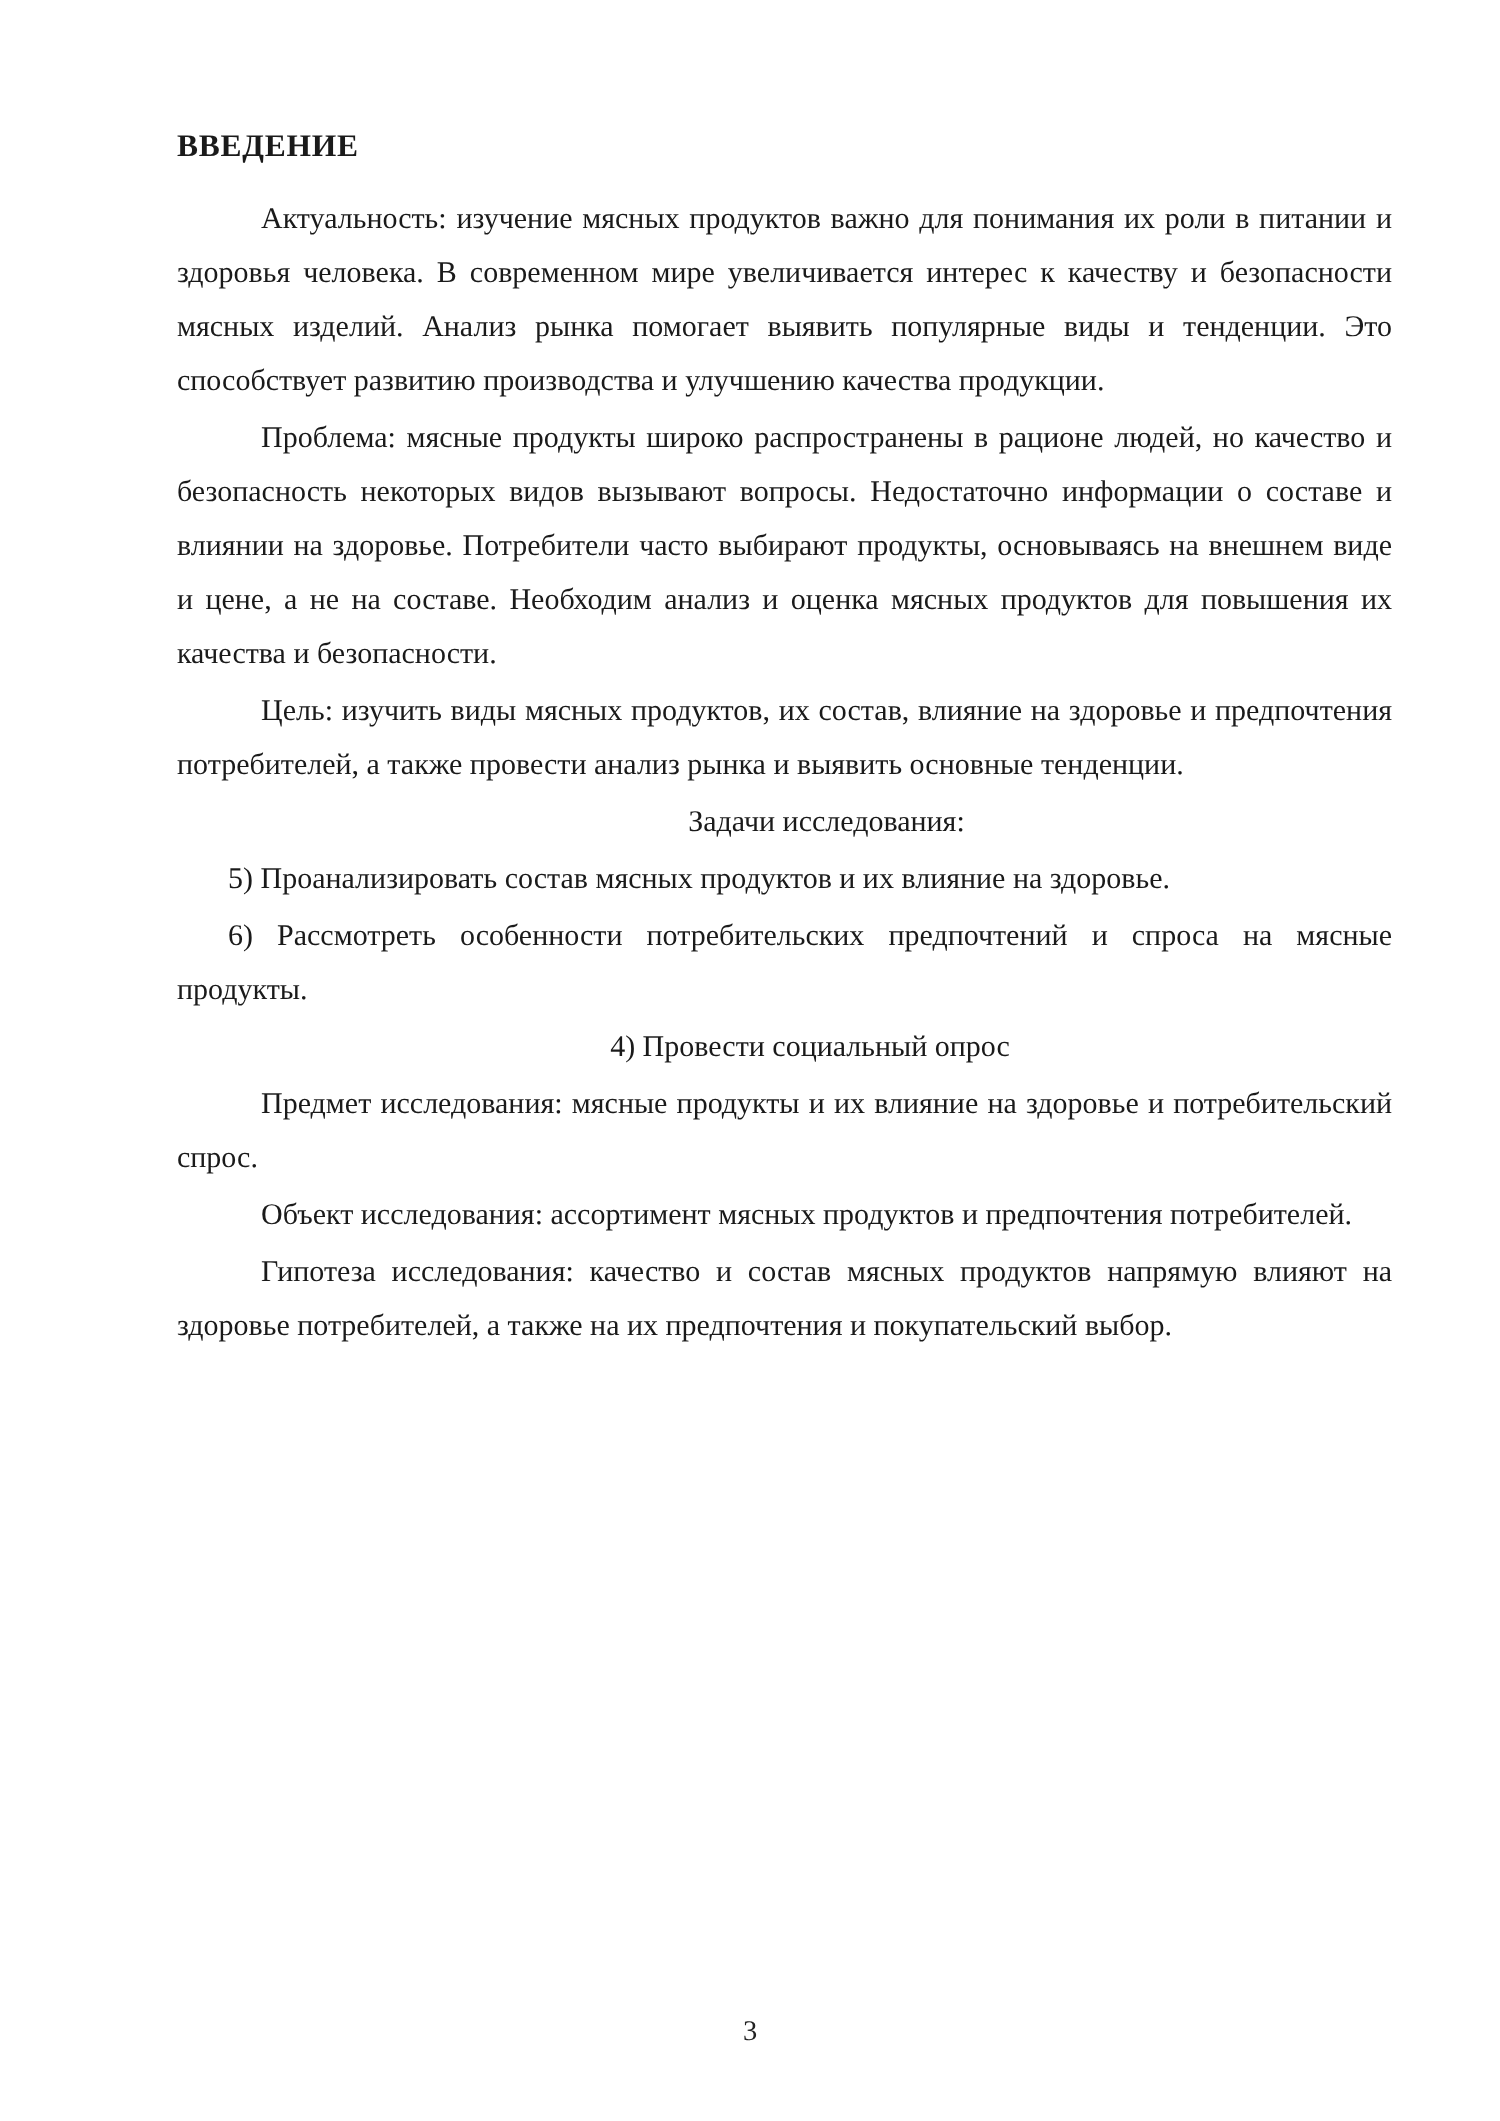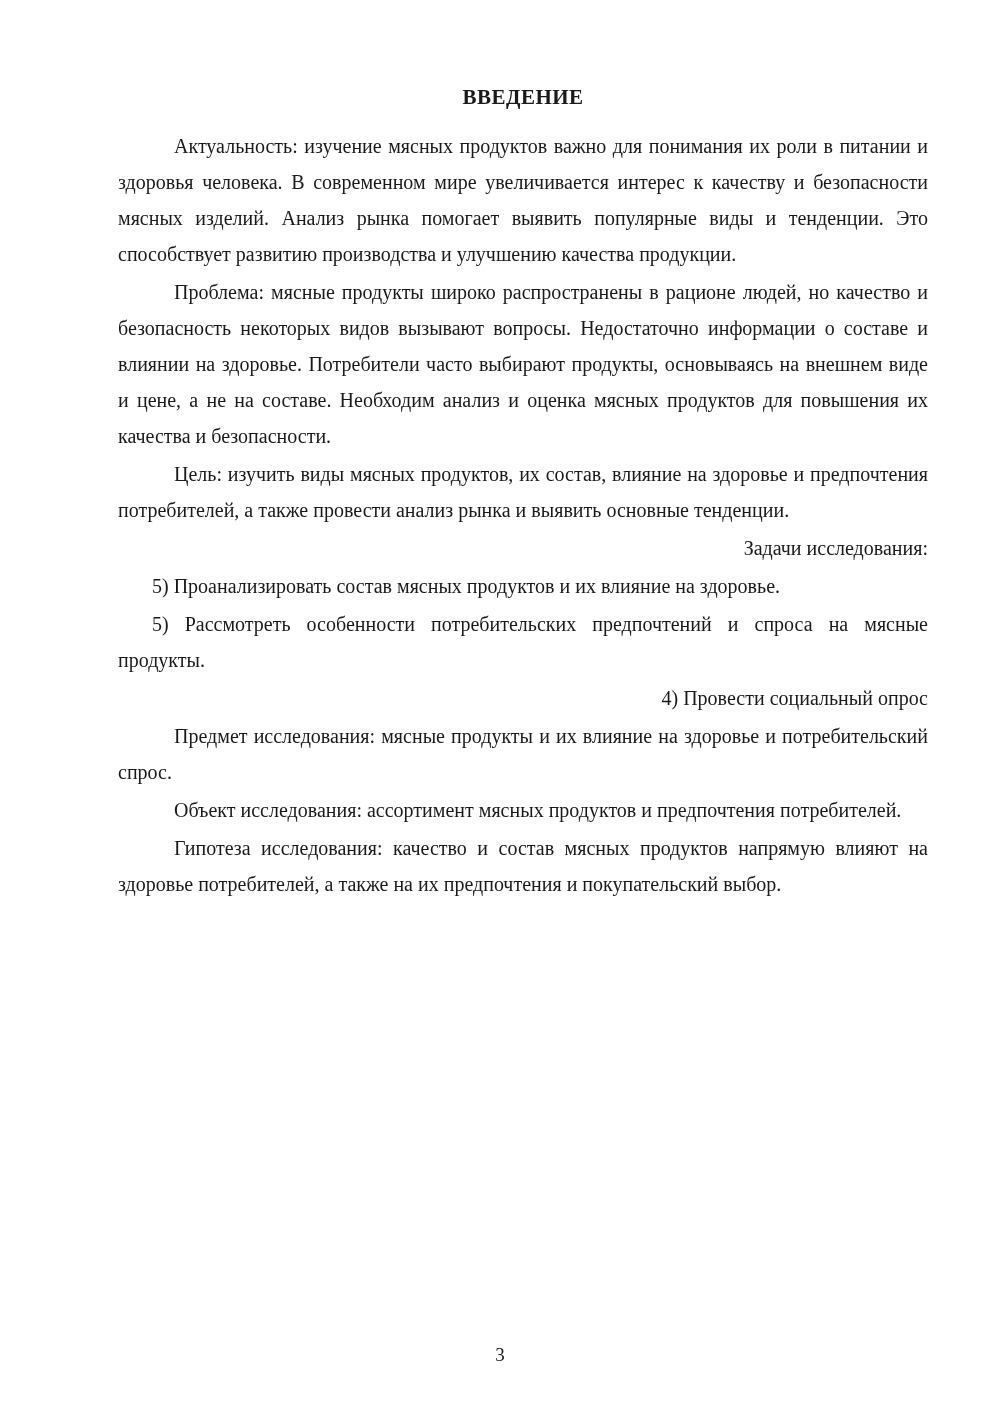--- a/index.html
+++ b/index.html
@@ -11,40 +11,40 @@
     position: relative;
     width: 1000px;
     height: 1414px;
     background: #ffffff;
     box-sizing: border-box;
     padding: 85px 72px 40px 118px;
     font-family: "Liberation Serif", "DejaVu Serif", serif;
     color: #1a1a1a;
   }
   .doc-title {
-    text-align: center;
+    text-align: left;
     font-weight: bold;
     font-size: 21px;
     letter-spacing: 0.5px;
     margin: 0 0 18px 0;
   }
   .para {
     font-size: 20px;
     line-height: 36px;
     text-align: justify;
     text-justify: inter-word;
     margin: 0 0 2px 0;
     text-indent: 56px;
     hyphens: none;
   }
   .para.small-indent {
     text-indent: 34px;
   }
   .para.plain {
-    text-align: right;
+    text-align: center;
     font-family: Liberation Serif, serif;
   }
   .page-number {
     position: absolute;
     left: 0;
     right: 0;
     bottom: 48px;
     text-align: center;
     font-size: 19px;
     color: #222;
@@ -55,20 +55,20 @@
 
 <div class="page">
 
   <h1 class="doc-title">ВВЕДЕНИЕ</h1>
 
   <p class="para">Актуальность: изучение мясных продуктов важно для понимания их роли в питании и здоровья человека. В современном мире увеличивается интерес к качеству и безопасности мясных изделий. Анализ рынка помогает выявить популярные виды и тенденции. Это способствует развитию производства и улучшению качества продукции.</p>
   <p class="para">Проблема: мясные продукты широко распространены в рационе людей, но качество и безопасность некоторых видов вызывают вопросы. Недостаточно информации о составе и влиянии на здоровье. Потребители часто выбирают продукты, основываясь на внешнем виде и цене, а не на составе. Необходим анализ и оценка мясных продуктов для повышения их качества и безопасности.</p>
   <p class="para">Цель: изучить виды мясных продуктов, их состав, влияние на здоровье и предпочтения потребителей, а также провести анализ рынка и выявить основные тенденции.</p>
   <p class="para plain">Задачи исследования:</p>
   <p class="para small-indent">5) Проанализировать состав мясных продуктов и их влияние на здоровье.</p>
-  <p class="para small-indent">5) Рассмотреть особенности потребительских предпочтений и спроса на мясные продукты.</p>
+  <p class="para small-indent">6) Рассмотреть особенности потребительских предпочтений и спроса на мясные продукты.</p>
   <p class="para plain small-indent">4) Провести социальный опрос</p>
   <p class="para">Предмет исследования: мясные продукты и их влияние на здоровье и потребительский спрос.</p>
   <p class="para">Объект исследования: ассортимент мясных продуктов и предпочтения потребителей.</p>
   <p class="para">Гипотеза исследования: качество и состав мясных продуктов напрямую влияют на здоровье потребителей, а также на их предпочтения и покупательский выбор.</p>
 
   <div class="page-number">3</div>
 </div>
 
 </body></html>

